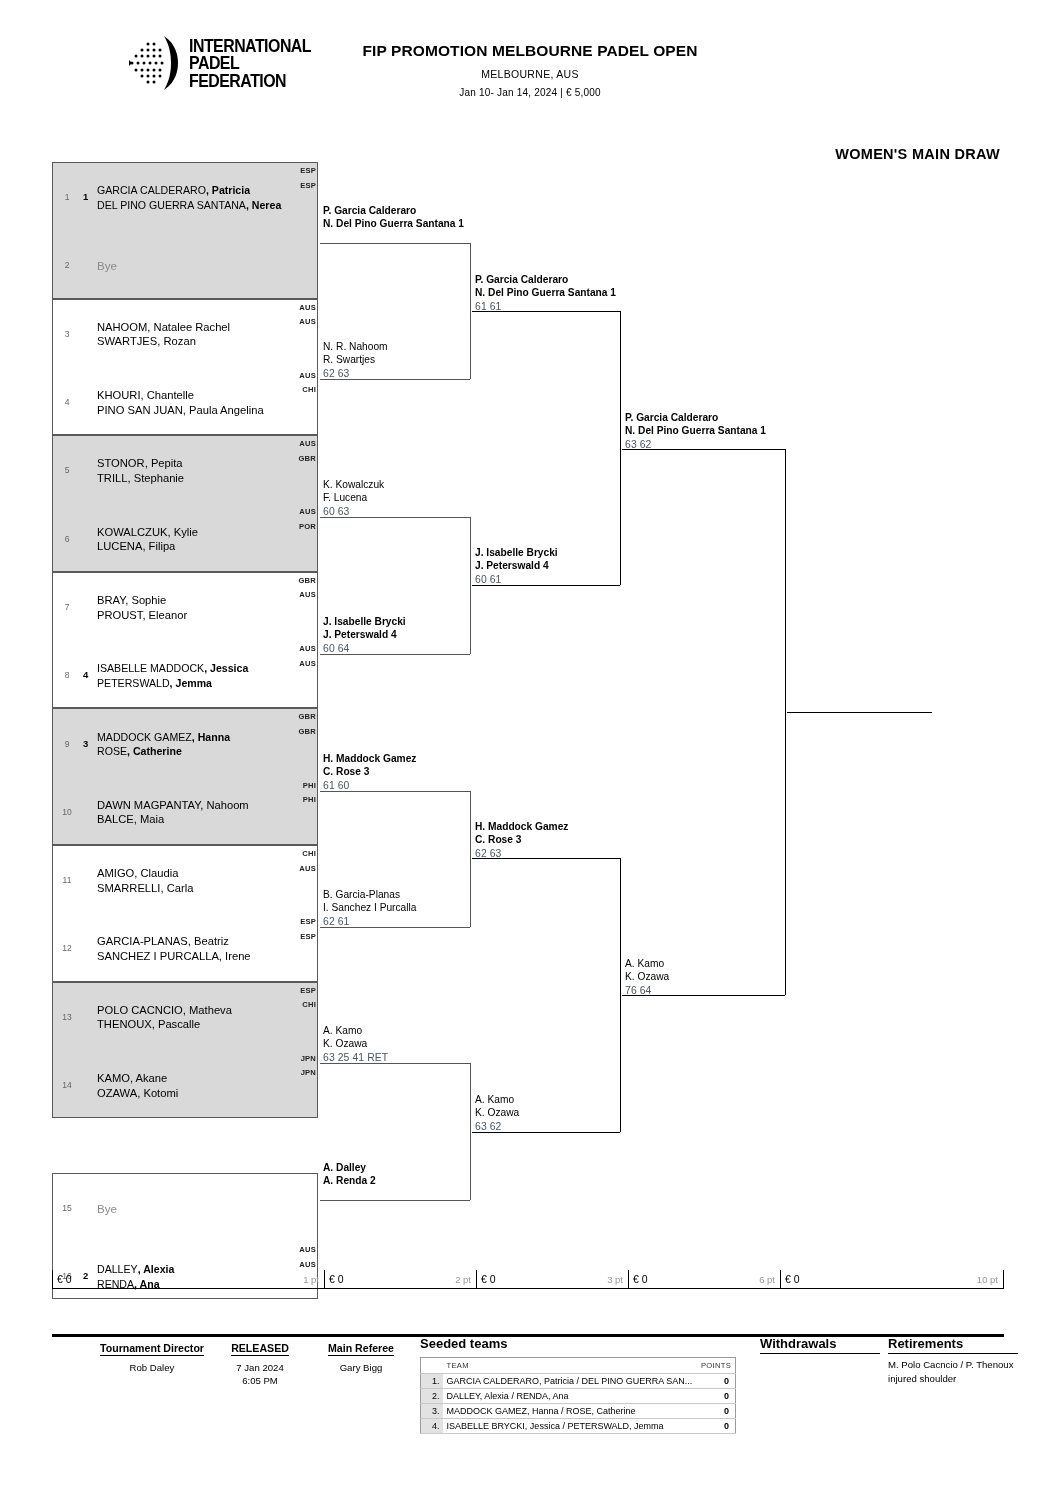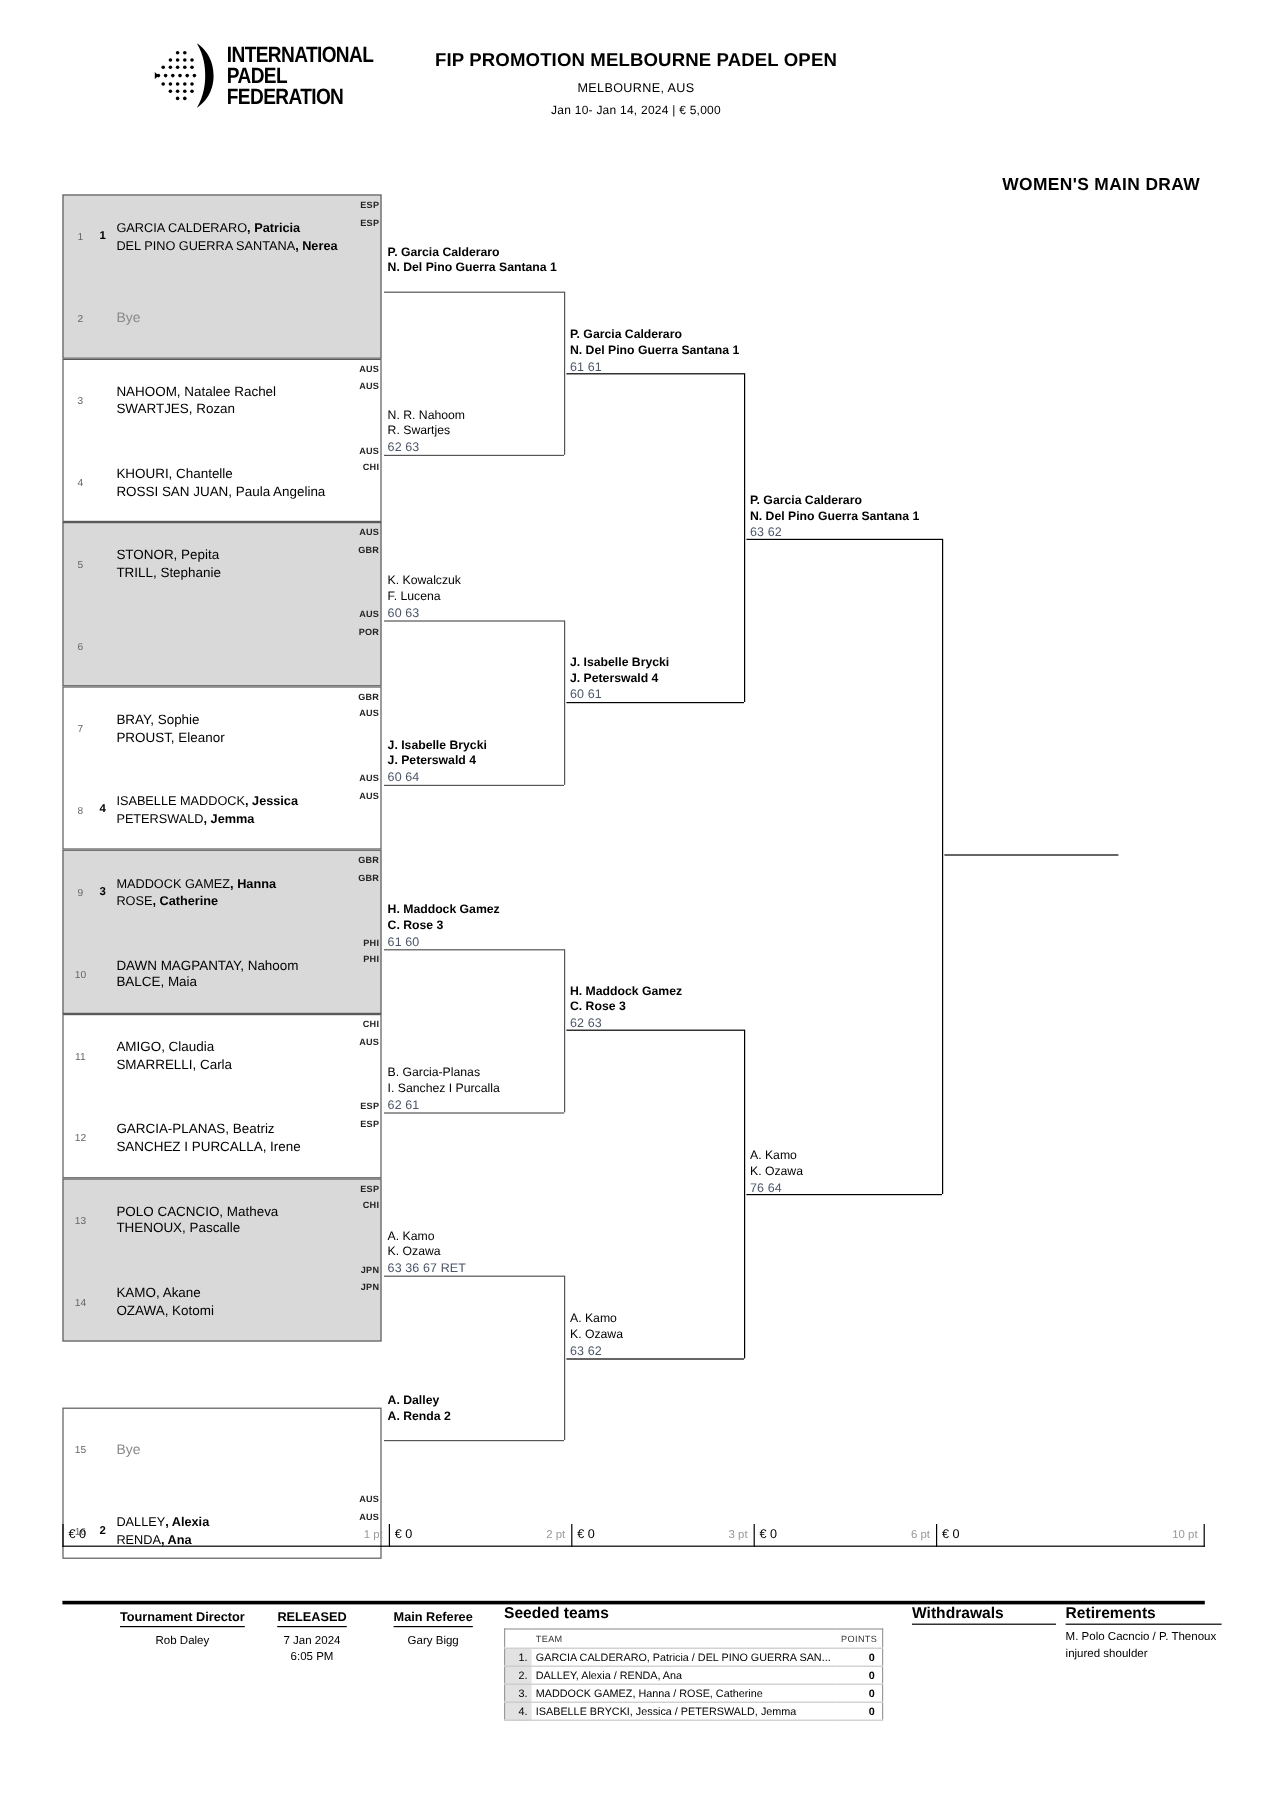--- a/index.html
+++ b/index.html
@@ -216,38 +216,42 @@
           <div class="nm l1"><span class="sur">NAHOOM</span>, <span class="given">Natalee Rachel</span></div>
           <div class="nm l2"><span class="sur">SWARTJES</span>, <span class="given">Rozan</span></div>
         </div>
         <div class="ctry c1">AUS</div>
         <div class="ctry c2">AUS</div>
       </div>
       <div class="entry-row" style="top:68.3px;">
         <div class="seed-no">4</div>
         <div class="names">
           <div class="nm l1"><span class="sur">KHOURI</span>, <span class="given">Chantelle</span></div>
-          <div class="nm l2"><span class="sur">ROSSI SAN JUAN</span>, <span class="given">Paula Angelina</span></div>
+          <div class="nm l2"><span class="sur">PINO SAN JUAN</span>, <span class="given">Paula Angelina</span></div>
         </div>
         <div class="ctry c1">AUS</div>
         <div class="ctry c2">CHI</div>
       </div>
     </div>
     <div class="entry-block shaded" style="left:52px; top:435.2px; height:136.6px;">
       <div class="entry-row" style="top:0px;">
         <div class="seed-no">5</div>
         <div class="names">
           <div class="nm l1"><span class="sur">STONOR</span>, <span class="given">Pepita</span></div>
           <div class="nm l2"><span class="sur">TRILL</span>, <span class="given">Stephanie</span></div>
         </div>
         <div class="ctry c1">AUS</div>
         <div class="ctry c2">GBR</div>
       </div>
       <div class="entry-row" style="top:68.3px;">
         <div class="seed-no">6</div>
+        <div class="names">
+          <div class="nm l1"><span class="sur">KOWALCZUK</span>, <span class="given">Kylie</span></div>
+          <div class="nm l2"><span class="sur">LUCENA</span>, <span class="given">Filipa</span></div>
+        </div>
         <div class="ctry c1">AUS</div>
         <div class="ctry c2">POR</div>
       </div>
     </div>
     <div class="entry-block plain" style="left:52px; top:571.8px; height:136.6px;">
       <div class="entry-row" style="top:0px;">
         <div class="seed-no">7</div>
         <div class="names">
           <div class="nm l1"><span class="sur">BRAY</span>, <span class="given">Sophie</span></div>
           <div class="nm l2"><span class="sur">PROUST</span>, <span class="given">Eleanor</span></div>
@@ -388,21 +392,21 @@
         <span class="wl">I. Sanchez I Purcalla</span>
       </div>
       <div class="score" style="top:28px;">62 61</div>
     </div>
     <div class="hline thin" style="left:320px; top:927px; width:150px;"></div>
     <div class="node" style="left:320px; top:1024px; width:150px; height:34px;">
       <div class="winner">
         <span class="wl">A. Kamo</span>
         <span class="wl">K. Ozawa</span>
       </div>
-      <div class="score" style="top:28px;">63 36 67 RET</div>
+      <div class="score" style="top:28px;">63 25 41 RET</div>
     </div>
     <div class="hline thin" style="left:320px; top:1063px; width:150px;"></div>
     <div class="node" style="left:320px; top:1161px; width:150px; height:34px;">
       <div class="winner bold">
         <span class="wl">A. Dalley</span>
         <span class="wl">A. Renda  <span class="wseed">2</span></span>
       </div>
     </div>
     <div class="hline thin" style="left:320px; top:1200px; width:150px;"></div>
     <div class="vline thin" style="left:470px; top:243px; height:136px;"></div>

